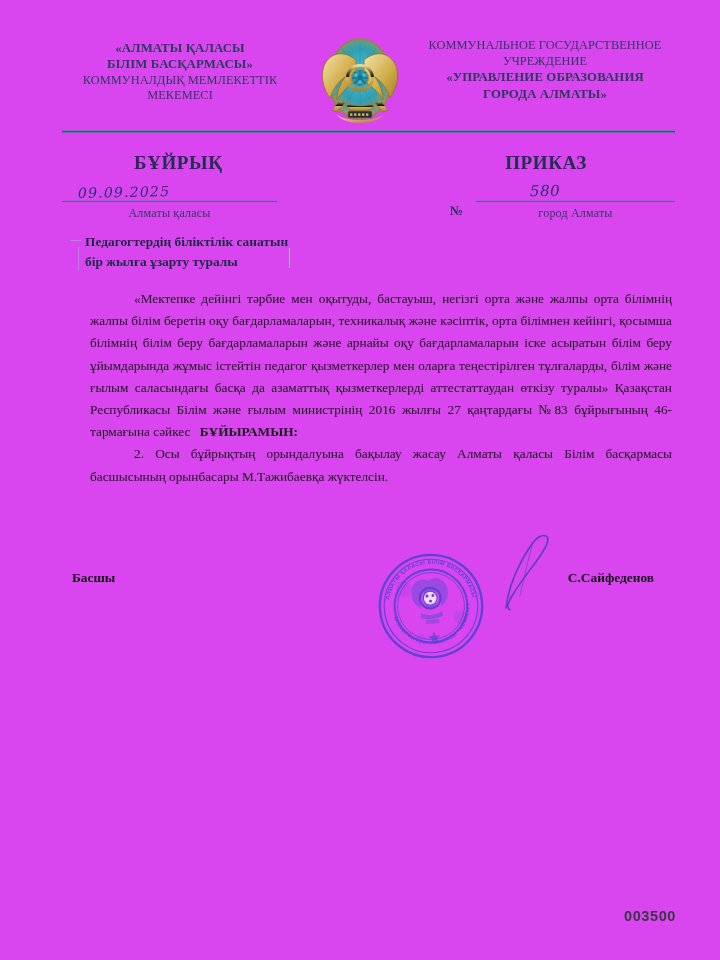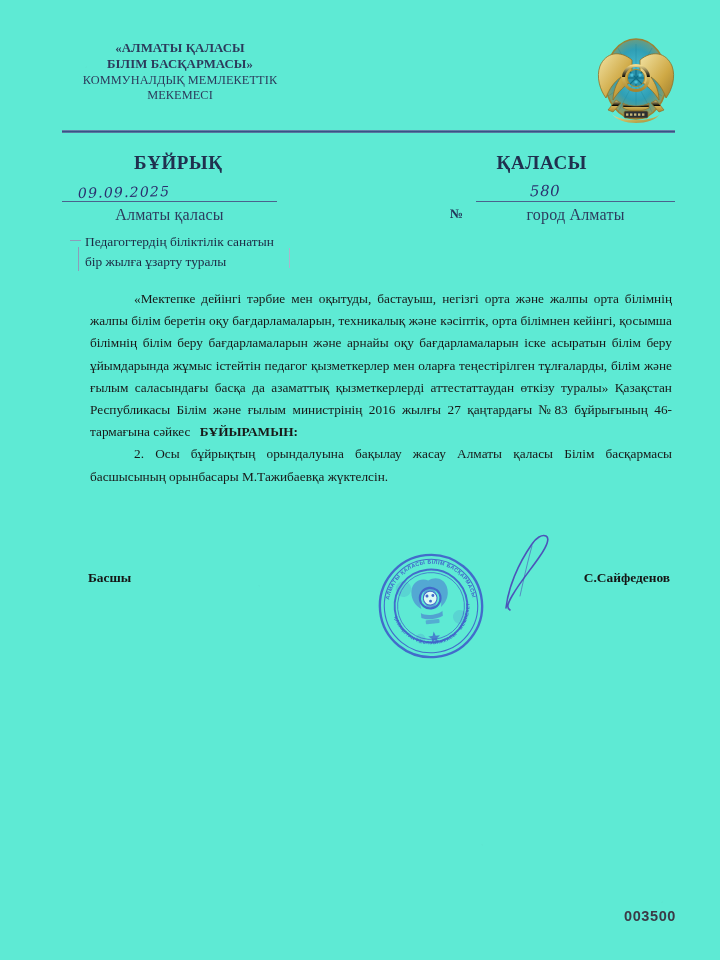--- a/index.html
+++ b/index.html
@@ -7,21 +7,21 @@
     padding: 0;
     background: #ffffff;
   }
   body {
     font-family: "Liberation Serif", serif;
   }
   #page {
     position: relative;
     width: 720px;
     height: 960px;
-    background: #5eead4;
+    background: #d946ef;
     overflow: hidden;
   }
 
   
   .scan-noise {
     position: absolute;
     inset: 0;
     pointer-events: none;
     opacity: .5;
     background:
@@ -123,35 +123,35 @@
     position: absolute;
     left: 0;
     bottom: 2px;
     font-size: 13px;
     color: #23365a;
     font-weight: bold;
   }
   .meta-cell.right .fill-line { margin-left: 26px; width: 199px; }
   .place {
     text-align: center;
-    font-size: 16px;
+    font-size: 12px;
     color: #2d3c5e;
     margin-top: 4px;
     letter-spacing: .2px;
   }
   .meta-cell.right .place { margin-left: 26px; width: 199px; }
 
   
   .subject {
     position: absolute;
     top: 232px;
     left: 85px;
     width: 300px;
     color: #1c2a44;
-    font-weight: normal;
+    font-weight: bold;
     font-size: 13.4px;
     line-height: 1.48;
   }
   .subject-bracket-top,
   .subject-bracket-left {
     position: absolute;
     background: #8d9cba;
   }
   .subject-bracket-top  { left: 70px; top: 240px; width: 11px; height: 1.4px; }
   .subject-bracket-left { left: 78px; top: 247px; width: 1.4px; height: 24px; }
@@ -173,21 +173,21 @@
     text-justify: inter-word;
   }
   .body-text p { margin: 0; }
   .body-text p.indent { text-indent: 44px; }
   .body-text b { font-weight: bold; margin-left: 6px; }
 
   
   .sig-row {
     position: absolute;
     top: 570px;
-    left: 88px;
+    left: 72px;
     width: 582px;
     display: flex;
     justify-content: space-between;
     align-items: baseline;
     color: #151515;
     font-size: 13.4px;
     font-weight: bold;
   }
 
   
@@ -295,27 +295,33 @@
         <rect x="34" y="81.4" width="2.4" height="2.4"></rect>
         <rect x="38" y="81.4" width="2.4" height="2.4"></rect>
         <rect x="42" y="81.4" width="2.4" height="2.4"></rect>
         <rect x="46" y="81.4" width="2.4" height="2.4"></rect>
         <rect x="50" y="81.4" width="2.4" height="2.4"></rect>
       </g>
 
       <path d="M20 82 C28 90 60 90 68 82 C60 94 28 94 20 82 Z" fill="url(#gWing)" opacity=".9"></path>
     </svg>
 
+    <div class="lh-block lh-right">
+      <div class="lh-line">КОММУНАЛЬНОЕ ГОСУДАРСТВЕННОЕ</div>
+      <div class="lh-line">УЧРЕЖДЕНИЕ</div>
+      <div class="lh-line bold">«УПРАВЛЕНИЕ ОБРАЗОВАНИЯ</div>
+      <div class="lh-line bold">ГОРОДА АЛМАТЫ»</div>
+    </div>
   </div>
 
   <div class="hrule"></div>
 
   <div class="doctype">
     <span class="dt-kz">БҰЙРЫҚ</span>
-    <span class="dt-ru">ҚАЛАСЫ</span>
+    <span class="dt-ru">ПРИКАЗ</span>
   </div>
 
   <div class="meta-row">
 
     <div class="meta-cell">
       <div class="fill-line">
         <span class="hand hand-date">09.09.2025</span>
       </div>
       <div class="place">Алматы қаласы</div>
     </div>

